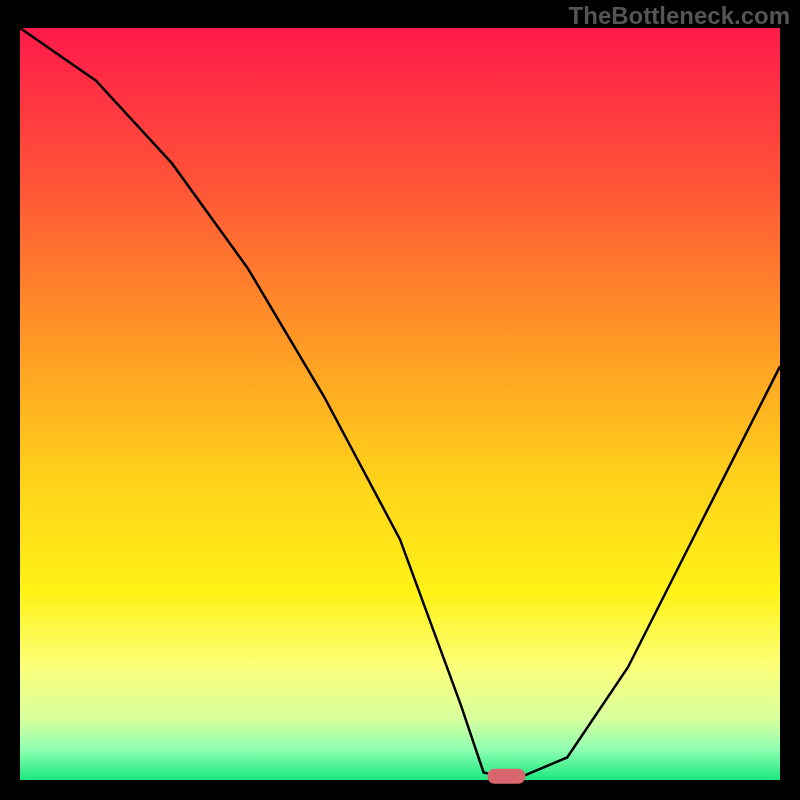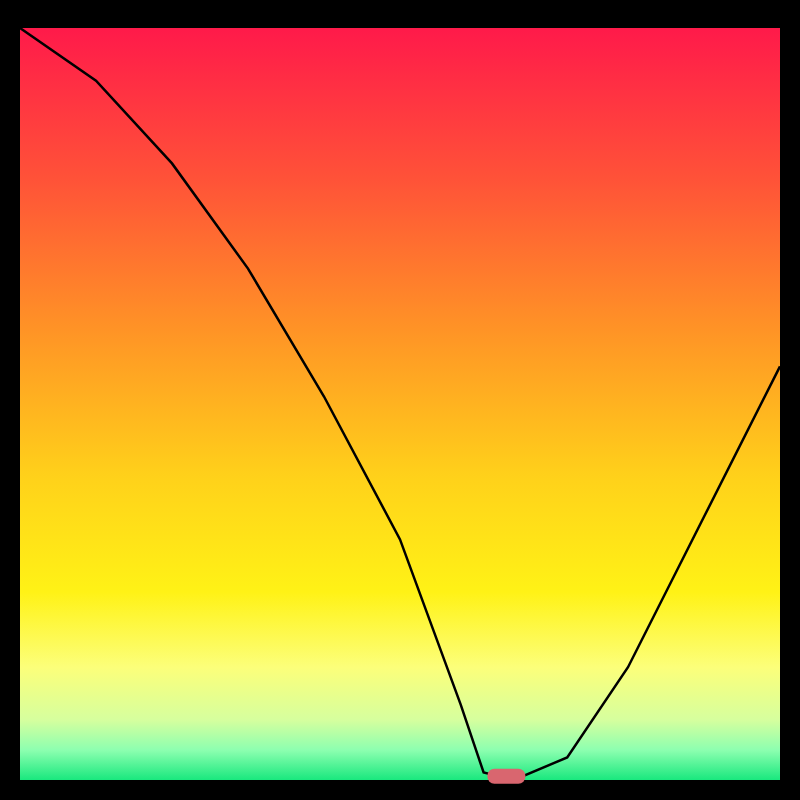--- a/index.html
+++ b/index.html
@@ -26,20 +26,21 @@
     font-family: Arial, sans-serif;
   }
   svg {
     display: block;
   }
 </style>
 </head>
 <body>
 
 <div class="container">
+  <div class="watermark">TheBottleneck.com</div>
   <svg id="chart-svg" width="800" height="800">
     <defs>
       <linearGradient id="bg-grad" x1="0" y1="0" x2="0" y2="1">
           <stop offset="0%" stop-color="#ff1a4a"></stop>
           <stop offset="20%" stop-color="#ff5238"></stop>
           <stop offset="40%" stop-color="#ff9326"></stop>
           <stop offset="60%" stop-color="#ffd21a"></stop>
           <stop offset="75%" stop-color="#fff216"></stop>
           <stop offset="85%" stop-color="#fcff7a"></stop>
           <stop offset="92%" stop-color="#d6ff9e"></stop>

